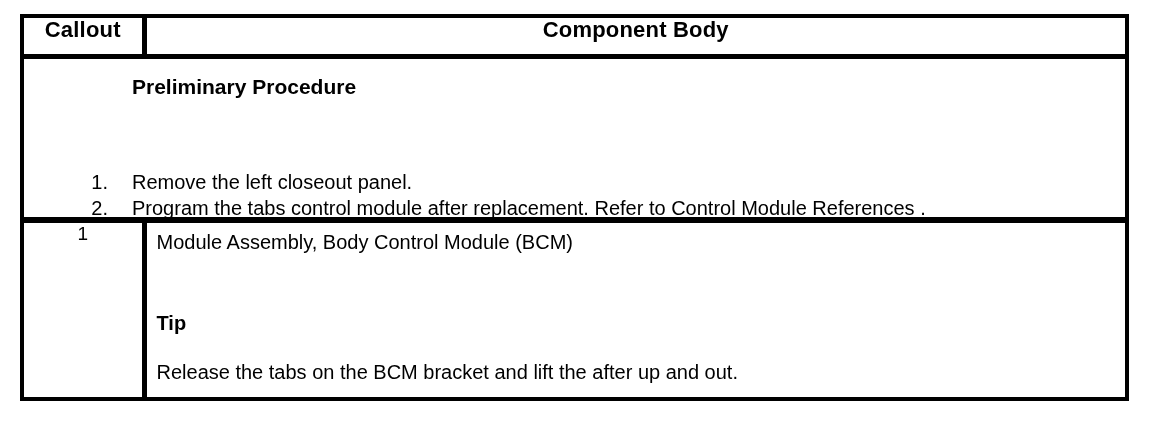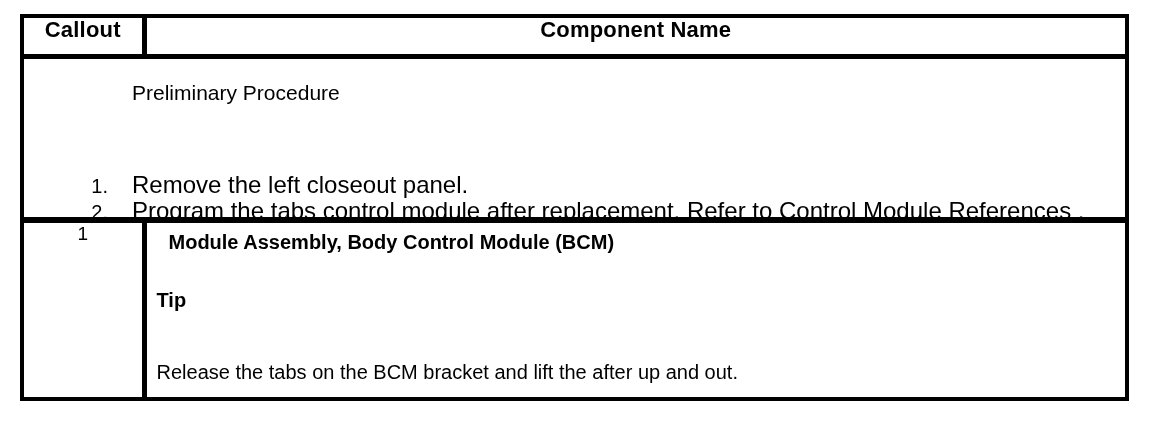--- a/index.html
+++ b/index.html
@@ -66,23 +66,23 @@
 
   
   .prelim-cell {
     border-bottom: 6px solid #000000;
     height: 158px;
     position: relative;
   }
   .prelim-title {
     position: absolute;
     left: 108px;
-    top: 22px;
+    top: 16px;
     font-size: 21px;
-    font-weight: normal;
+    font-weight: bold;
     white-space: nowrap;
   }
   .steps {
     position: absolute;
     left: 0;
     top: 112px;
     width: 100%;
   }
   .step-row {
     display: flex;
@@ -91,21 +91,21 @@
   }
   .step-num {
     width: 84px;
     text-align: right;
     font-size: 20px;
     font-weight: normal;
     flex: none;
   }
   .step-text {
     padding-left: 24px;
-    font-size: 24px;
+    font-size: 20px;
     font-weight: normal;
     white-space: nowrap;
   }
 
   
   .callout-cell {
     width: 122px;
     border-right: 5px solid #000000;
     text-align: center;
     vertical-align: middle;
@@ -115,30 +115,30 @@
     font-size: 19px;
     font-weight: normal;
   }
   .detail-cell {
     position: relative;
     vertical-align: top;
     height: 174px;
   }
   .detail-name {
     position: absolute;
-    left: 22px;
+    left: 10px;
     top: 8px;
     font-size: 20px;
-    font-weight: bold;
+    font-weight: normal;
     white-space: nowrap;
   }
   .detail-tip {
     position: absolute;
     left: 10px;
-    top: 66px;
+    top: 89px;
     font-size: 20px;
     font-weight: bold;
   }
   .detail-body {
     position: absolute;
     left: 10px;
     top: 138px;
     font-size: 20px;
     font-weight: normal;
     white-space: nowrap;
@@ -154,21 +154,21 @@
       <col style="width:122px">
       <col>
     </colgroup>
     <tbody>
 
       <tr class="hdr-row">
         <th class="hdr-callout">
           <span class="hdr-text">Callout</span>
         </th>
         <th class="hdr-component">
-          <span class="hdr-text">Component Name</span>
+          <span class="hdr-text">Component Body</span>
         </th>
       </tr>
 
       <tr>
         <td class="prelim-cell" colspan="2">
           <div class="prelim-title">Preliminary Procedure</div>
 
           <div class="steps">
             <div class="step-row">
               <span class="step-num">1.</span>

